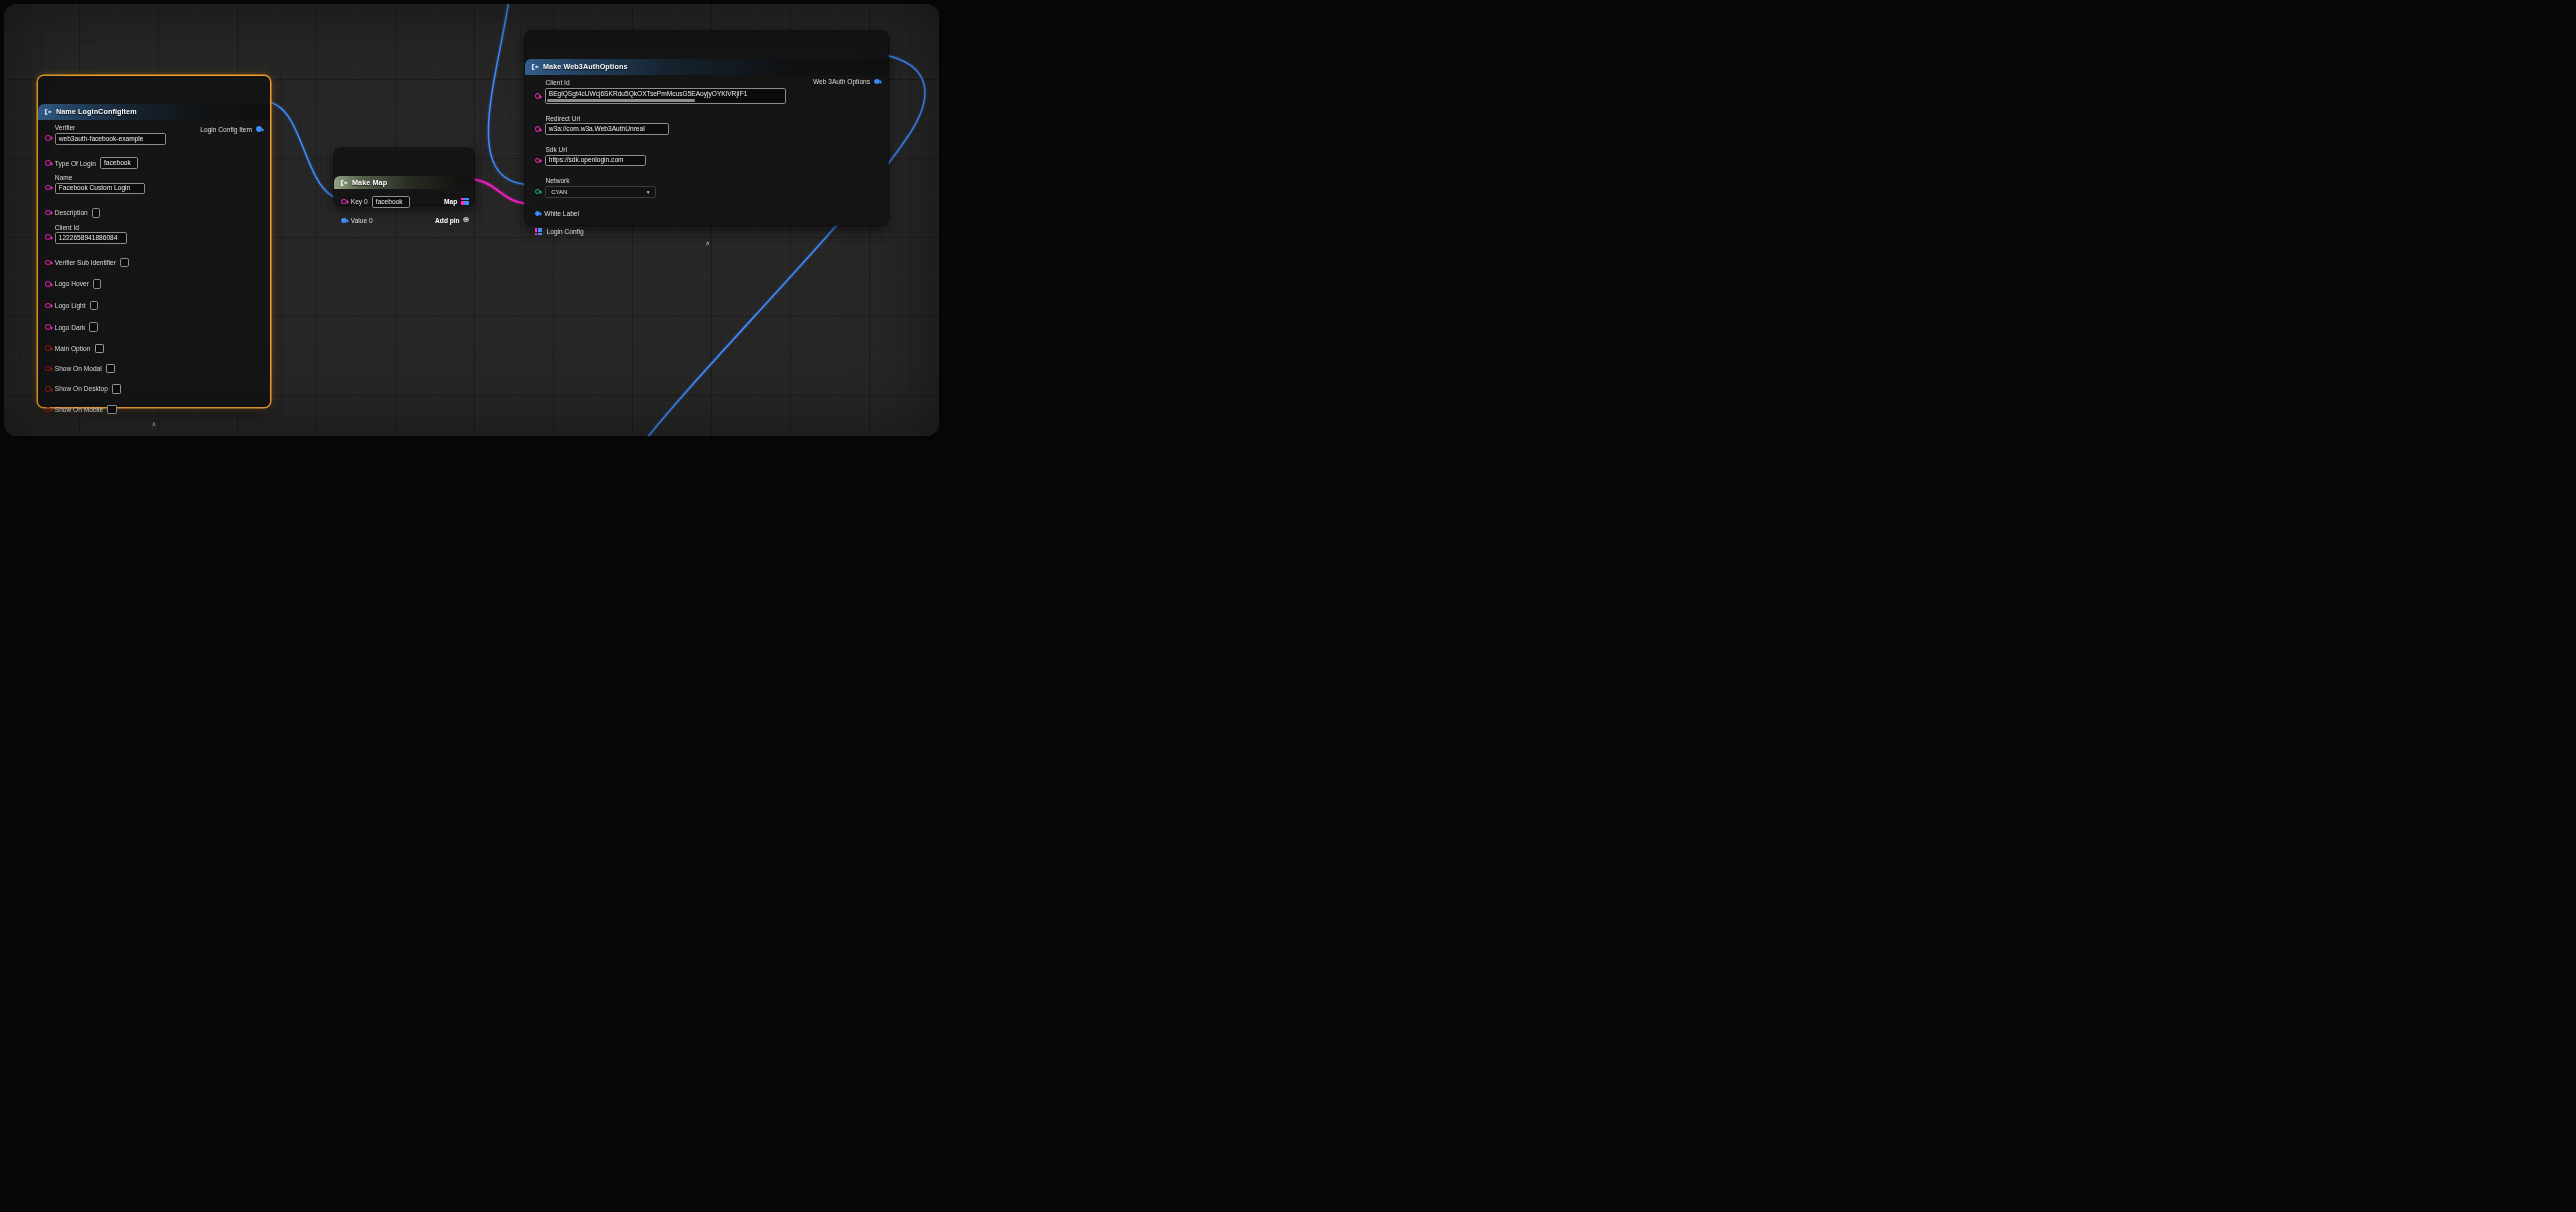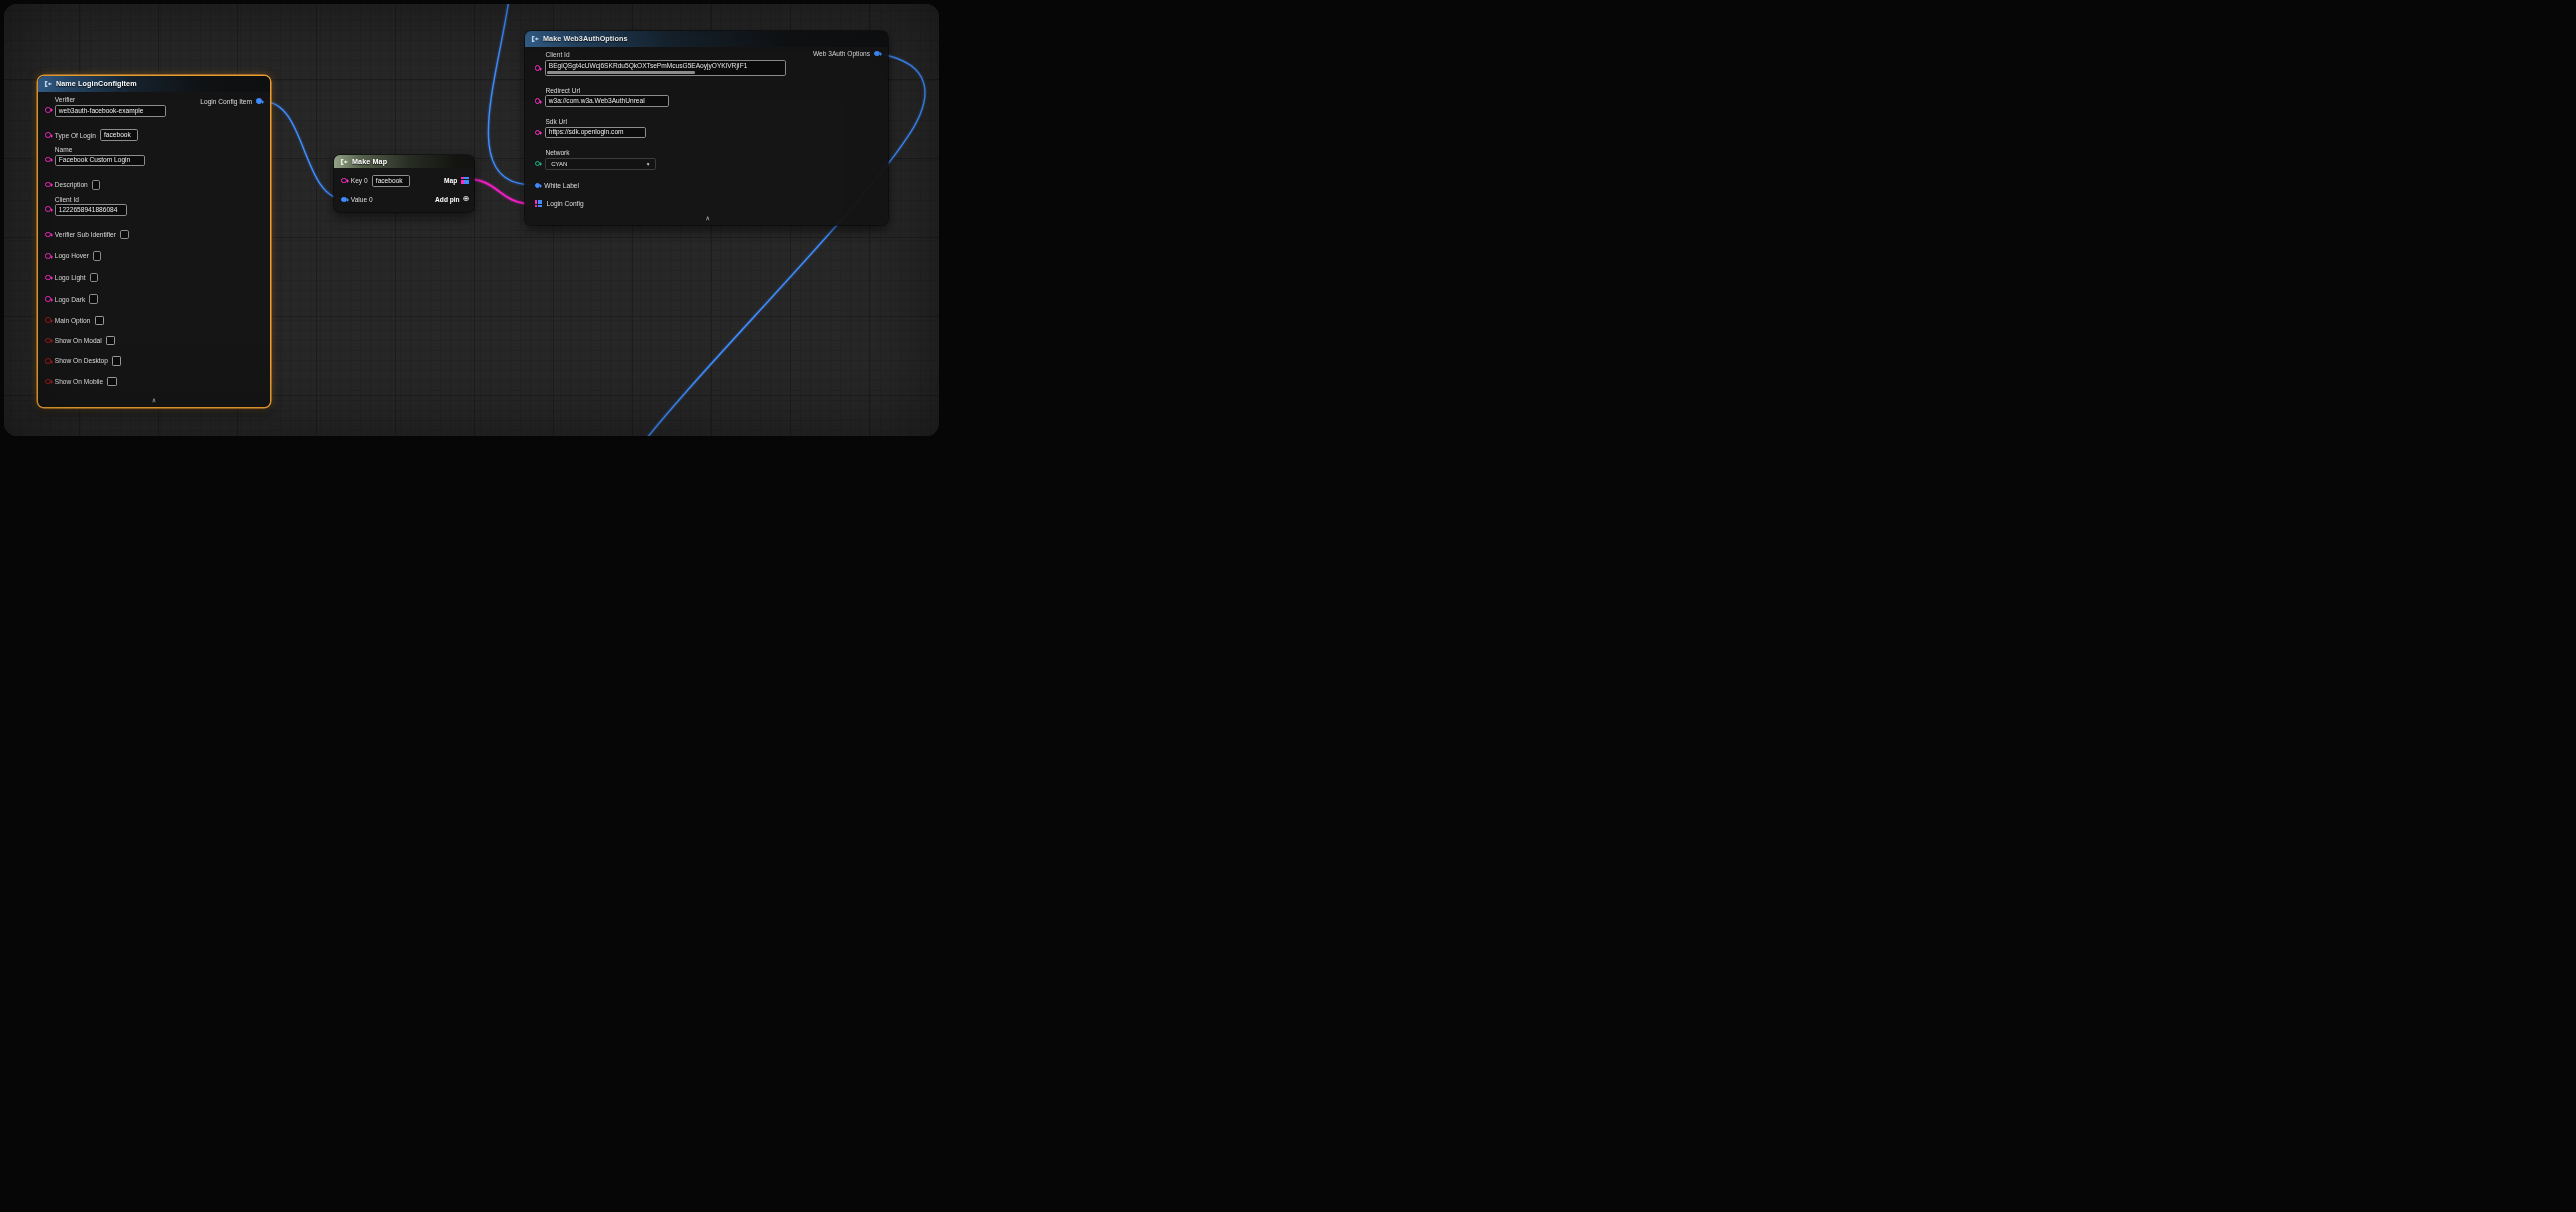--- a/index.html
+++ b/index.html
@@ -18,21 +18,21 @@
   .vignette{position:absolute;inset:0;box-shadow:inset 0 0 84px rgba(0,0,0,.5);pointer-events:none;}
 
   .offscreen-edge{position:absolute;left:287px;top:0;width:195px;height:4.2px;background:#0a0a0a;border-radius:0 0 2.4px 2.4px;}
 
   .wires{position:absolute;left:0;top:0;}
 
   
   .node{position:absolute;background:rgba(21,21,21,.97);border-radius:6px;display:flex;flex-direction:column;
         box-shadow:0 4.8px 12px rgba(0,0,0,.55),0 0 0 0.6px #0a0a0a;}
   .node.selected{box-shadow:0 0 0 1.5px #efa02f,0 0 9.6px rgba(239,160,47,.45),0 4.8px 12px rgba(0,0,0,.6);}
-  .node-header{display:flex;align-items:center;gap:4.2px;height:15.6px;padding:0 6px;border-radius:6px 6px 0 0;flex:none;}
+  .node-header{display:flex;align-items:center;gap:4.2px;height:15.6px;padding:0 6px;border-radius:6px 6px 0 0;flex:none;margin-top:28px;}
   .hdr-blue{background:linear-gradient(90deg,#35628f 0%,#254564 14%,#16232f 40%,#101214 72%,#0f1011 100%);}
   .hdr-green{background:linear-gradient(90deg,#93a287 0%,#55604b 20%,#272b22 55%,#131411 88%);}
   .node-title{font-size:7.2px;font-weight:bold;color:#ffffff;text-shadow:0 0.6px 1.2px rgba(0,0,0,.8);letter-spacing:0.1px;white-space:nowrap;}
   .node-icon{display:flex;align-items:center;}
   .node-body{position:relative;flex:1;display:flex;flex-direction:column;padding:4.8px 4.8px 2.4px 4.8px;}
 
   .row{display:flex;align-items:center;gap:4.2px;padding-left:2.4px;}
   .h46{height:28px;}.h36{height:21.6px;}.h34{height:20.4px;}
   .r-tall{align-items:flex-start;}
   .r-tall .pin{margin-top:10.8px;}
@@ -197,21 +197,21 @@
             <span class="lbl">Show On Mobile</span>
             <span class="checkbox"></span>
           </div>
 
           <div class="collapse">
             <span>∧</span>
           </div>
         </div>
       </div>
 
-      <div class="node" style="left:334px;top:155px;width:140px;height:57px;">
+      <div class="node" style="left:334px;top:148px;width:140px;height:57px;">
         <div class="node-header hdr-green" style="height:13.2px;">
           <span class="node-icon">
             <svg width="7.8" height="7.8" viewBox="0 0 13 13">
                 <path d="M1.5 1.5h4.2v2.2H3.9v5.6h1.8v2.2H1.5z" fill="#e3efd9"></path>
                 <path d="M6.4 6.5l3.4-2.6v1.6h2.7v2H9.8v1.6z" fill="#e3efd9"></path>
               </svg>
           </span>
           <span class="node-title">Make Map</span>
         </div>
         <div class="node-body" style="padding:3.6px 4.8px 2.4px 4.8px;">

